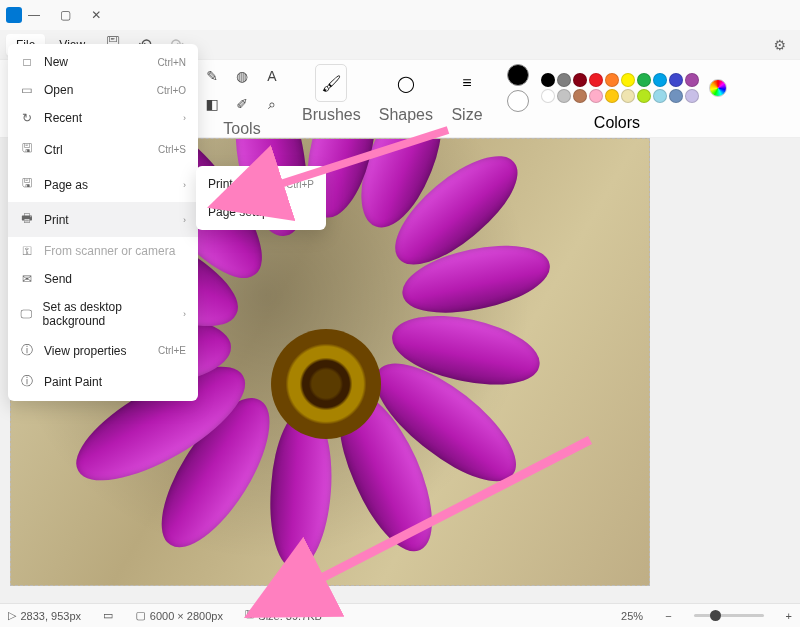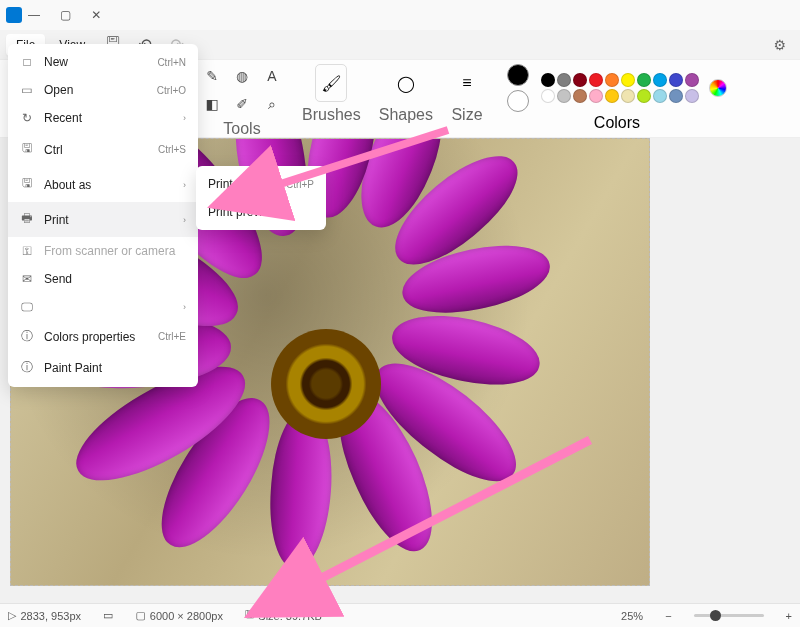--- a/index.html
+++ b/index.html
@@ -211,58 +211,59 @@
       <span>Recent</span>
       <span class="chev">›</span>
     </div>
     <div class="fm-item">
       <span class="fm-icon">🖫</span>
       <span>Ctrl</span>
       <span class="kbd">Ctrl+S</span>
     </div>
     <div class="fm-item">
       <span class="fm-icon">🖫</span>
-      <span>About as</span>
+      <span>Page as</span>
       <span class="chev">›</span>
     </div>
     <div class="fm-item hover">
       <span class="fm-icon">🖶</span>
       <span>Print</span>
       <span class="chev">›</span>
     </div>
     <div class="fm-item disabled">
       <span class="fm-icon">⚿</span>
       <span>From scanner or camera</span>
     </div>
     <div class="fm-item">
       <span class="fm-icon">✉</span>
       <span>Send</span>
     </div>
     <div class="fm-item">
       <span class="fm-icon">🖵</span>
+      <span>Set as desktop background</span>
       <span class="chev">›</span>
     </div>
     <div class="fm-item">
       <span class="fm-icon">ⓘ</span>
-      <span>Colors properties</span>
+      <span>View properties</span>
       <span class="kbd">Ctrl+E</span>
     </div>
     <div class="fm-item">
       <span class="fm-icon">ⓘ</span>
       <span>Paint Paint</span>
     </div>
   </div>
 
 <div class="sub-menu" id="sub-menu">
     <div class="sm-item">
       <span>Print</span>
       <span class="kbd">Ctrl+P</span>
     </div>
     <div class="sm-item">
-      <span>Print preview</span>
+      <span>Page setup</span>
     </div>
   </div>
 
 <div class="arrow" style="left:258px; top:120px;">
   <svg width="200" height="90">
       <defs>
         <marker id="ah1" markerWidth="12" markerHeight="12" refX="2" refY="5" orient="auto">
           <path d="M0,0 L10,5 L0,10 Z" fill="#ff7fbf"></path>
         </marker>
       </defs>

